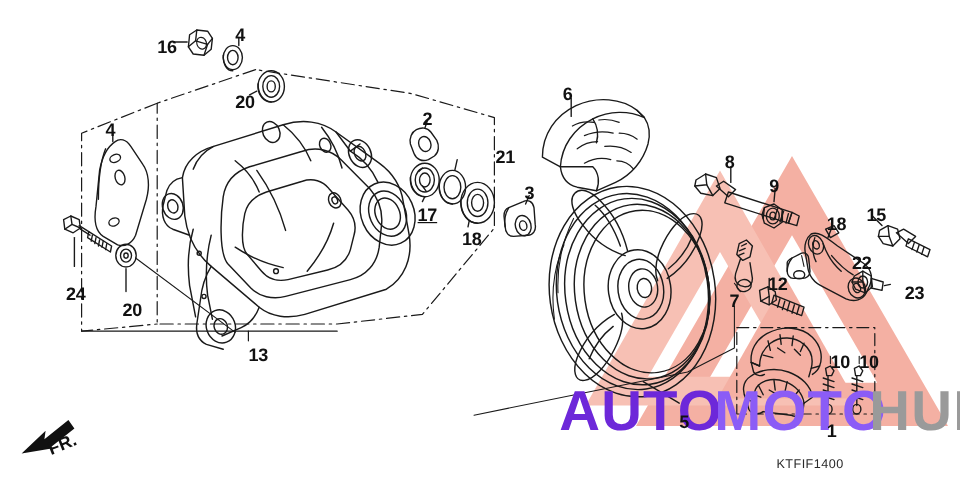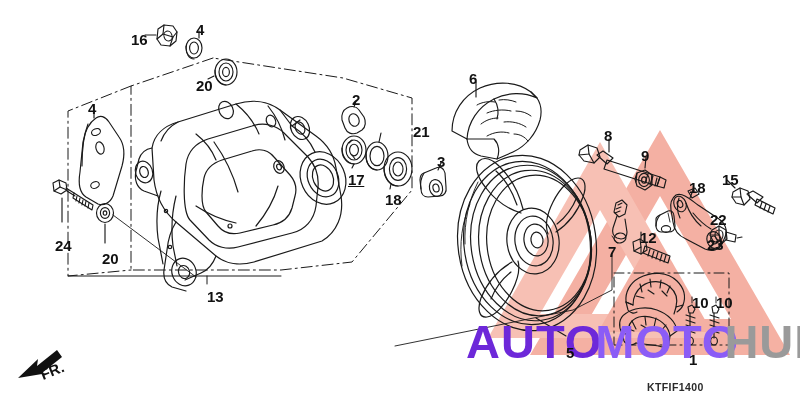--- a/index.html
+++ b/index.html
@@ -4,21 +4,21 @@
 <style>
   html,body{margin:0;padding:0;background:#ffffff;}
   body{width:800px;height:400px;overflow:hidden;
        font-family:"Liberation Sans",sans-serif;}
   #stage{position:relative;width:800px;height:400px;background:#fff;}
   #stage svg{position:absolute;left:0;top:0;}
   .lbl{position:absolute;font-family:"Liberation Sans",sans-serif;
        font-size:15px;font-weight:700;color:#111;line-height:1;
        white-space:nowrap;letter-spacing:-0.2px;}
   .code{position:absolute;font-family:"Liberation Sans",sans-serif;
-        font-size:10.5px;font-weight:700;color:#2a2a2a;letter-spacing:0.4px;padding-left:29px;}
+        font-size:10.5px;font-weight:400;color:#2a2a2a;letter-spacing:0.4px;padding-left:29px;}
   .wm-text{position:absolute;font-family:"Liberation Sans",sans-serif;
            font-weight:700;font-size:47px;letter-spacing:1px;line-height:1;}
   .frtxt{position:absolute;font-size:15px;font-weight:700;color:#111;
          transform:rotate(-22deg);transform-origin:left bottom;}
 </style>
 </head>
 <body>
 
 <div id="stage">
 
@@ -403,21 +403,21 @@
       <div class="lbl" style="left: 207px; top: 289px;">13</div>
       <div class="lbl" style="left: 88px; top: 101px;">4</div>
       <div class="lbl" style="left: 722px; top: 172px;">15</div>
       <div class="lbl" style="left: 131px; top: 32px;">16</div>
       <div class="lbl" style="left: 348px; top: 172px; text-decoration: underline;">17</div>
       <div class="lbl" style="left: 196px; top: 78px;">20</div>
       <div class="lbl" style="left: 385px; top: 192px;">18</div>
       <div class="lbl" style="left: 102px; top: 251px;">20</div>
       <div class="lbl" style="left: 377px; top: 124px; margin-left: 36px;">21</div>
       <div class="lbl" style="left: 710px; top: 212px;">22</div>
-      <div class="lbl" style="left: 707px; top: 237px;">23</div>
+      <div class="lbl" style="left: 754px; top: 237px;">23</div>
       <div class="lbl" style="left: 55px; top: 238px;">24</div>
     </div>
 
   <div class="frtxt" style="left:44px;top:366px;">FR.</div>
 
   <div class="code" style="left:618px;top:381px;">KTFIF1400</div>
 
 </div>
 
 </body></html>

